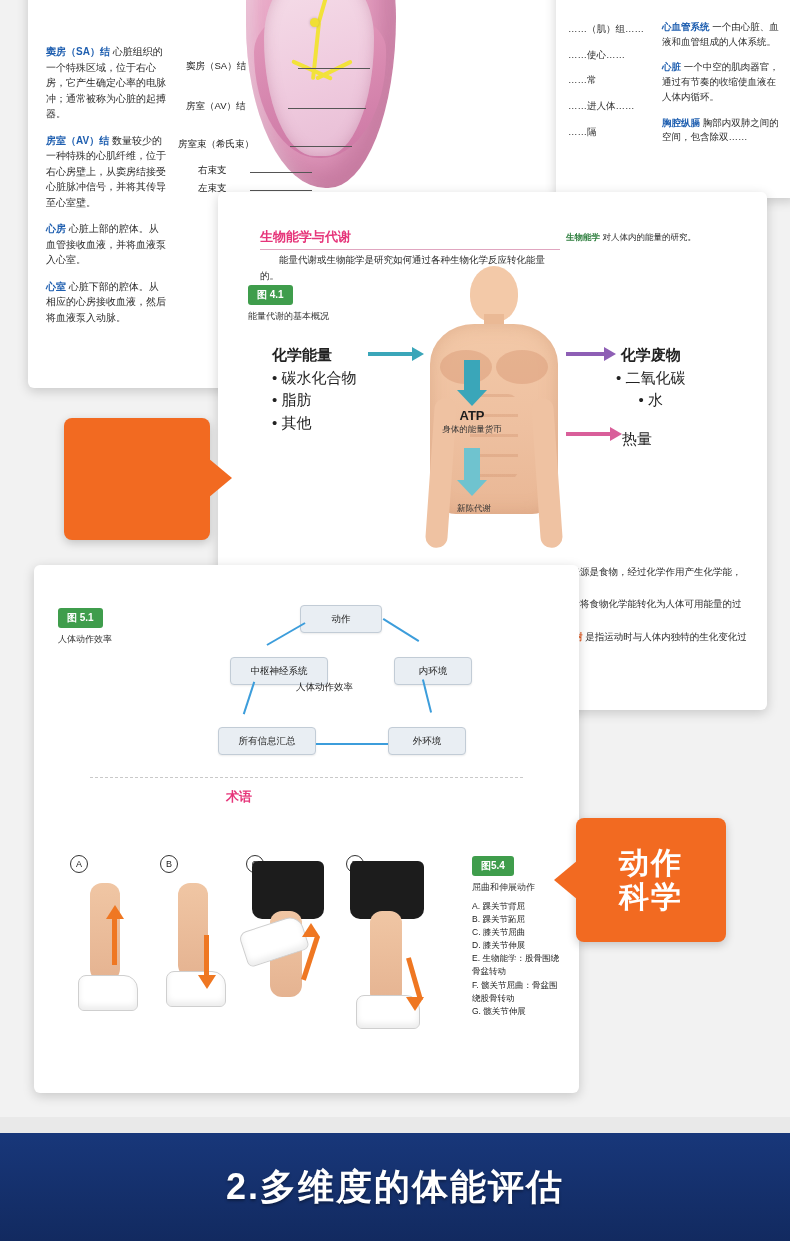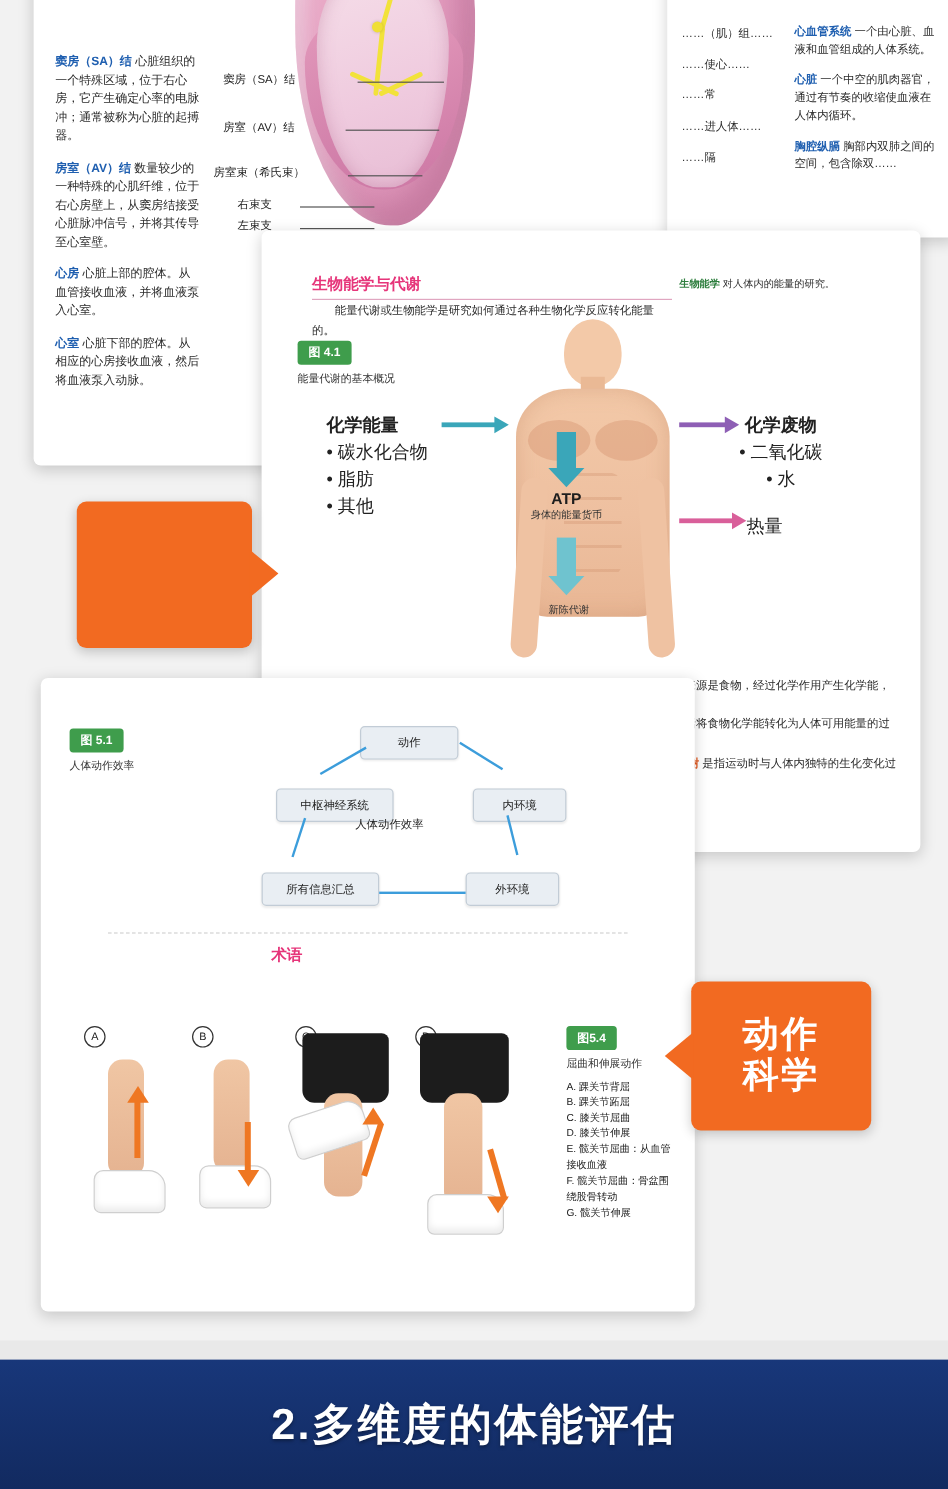--- a/index.html
+++ b/index.html
@@ -389,21 +389,21 @@
     </div>
 
     <div class="fig54">
       <span class="figtag">图5.4</span>
       <div class="figcap">屈曲和伸展动作</div>
       <ul>
         <li>A. 踝关节背屈</li>
         <li>B. 踝关节跖屈</li>
         <li>C. 膝关节屈曲</li>
         <li>D. 膝关节伸展</li>
-        <li>E. 髋关节屈曲：从血管接收血液</li>
+        <li>E. 生物能学：股骨围绕骨盆转动</li>
         <li>F. 髋关节屈曲：骨盆围绕股骨转动</li>
         <li>G. 髋关节伸展</li>
       </ul>
     </div>
   </div>
 
   <div class="tab" id="tab-metab">
     <div class="arrow"></div>
   </div>
 

